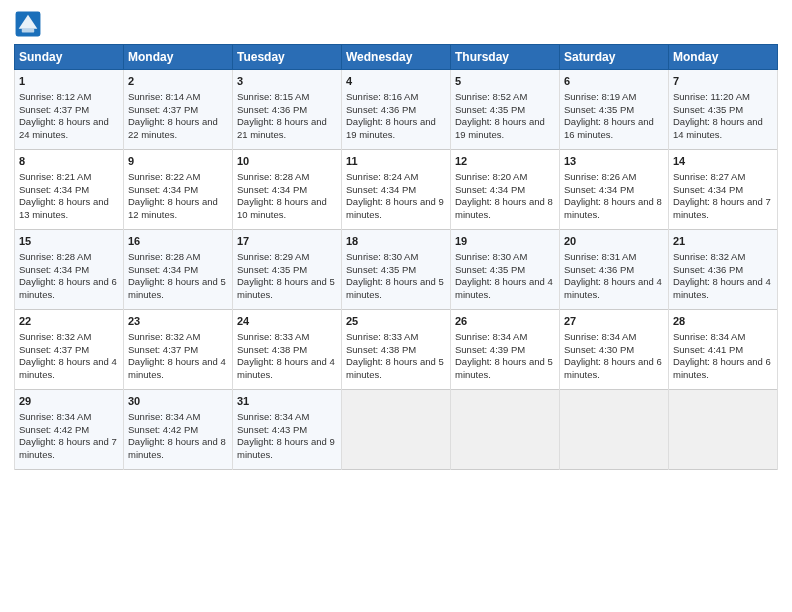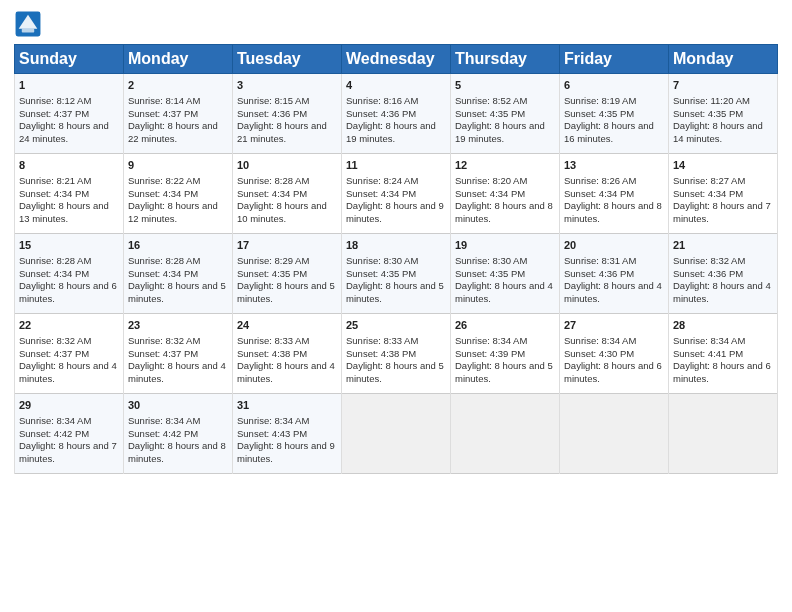--- a/index.html
+++ b/index.html
@@ -51,21 +51,21 @@
       color: #555;
     }
     table {
       width: 100%;
       border-collapse: collapse;
       table-layout: fixed;
     }
     thead th {
       background-color: #2a6db5;
       color: #fff;
-      font-size: 16px;
+      font-size: 12px;
       font-weight: bold;
       padding: 5px 4px;
       text-align: left;
       border: 1px solid #1a5a9a;
     }
     tbody tr {
       border-bottom: 1px solid #ccc;
     }
     tbody td {
       vertical-align: top;
@@ -119,21 +119,21 @@
   </div>
 
   <table>
     <thead>
       <tr id="dow-header">
           <th>Sunday</th>
           <th>Monday</th>
           <th>Tuesday</th>
           <th>Wednesday</th>
           <th>Thursday</th>
-          <th>Friday</th>
+          <th>Saturday</th>
           <th>Monday</th>
         </tr>
     </thead>
     <tbody id="calendar-body">
     <tr>
           <td>
           <span class="day-num">1</span>
           <span>Sunrise: 8:12 AM</span><br>
           <span>Sunset: 4:37 PM</span><br>
           <span>Daylight: 8 hours and 24 minutes.</span>

